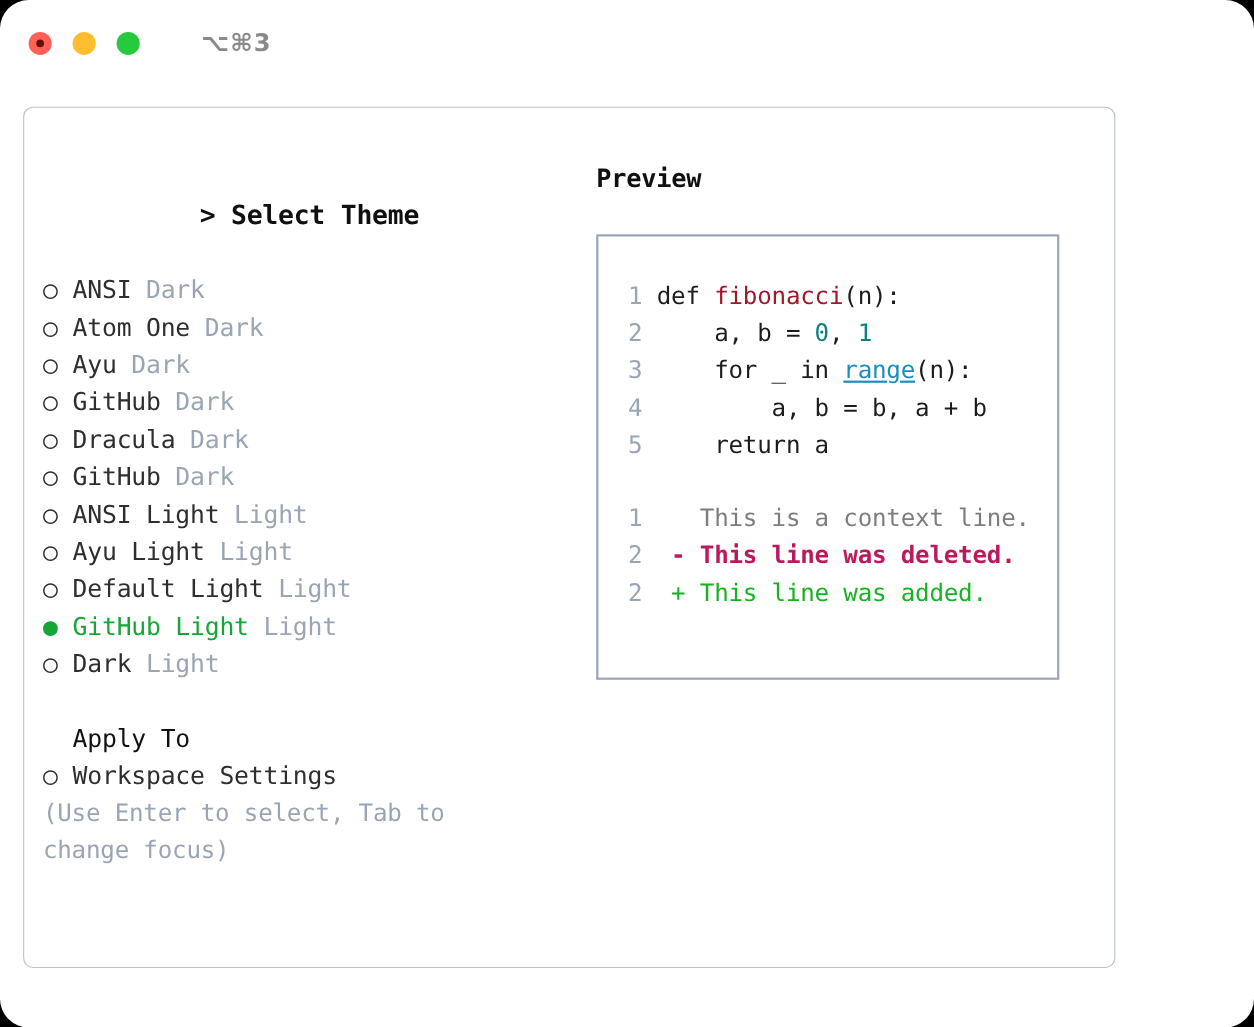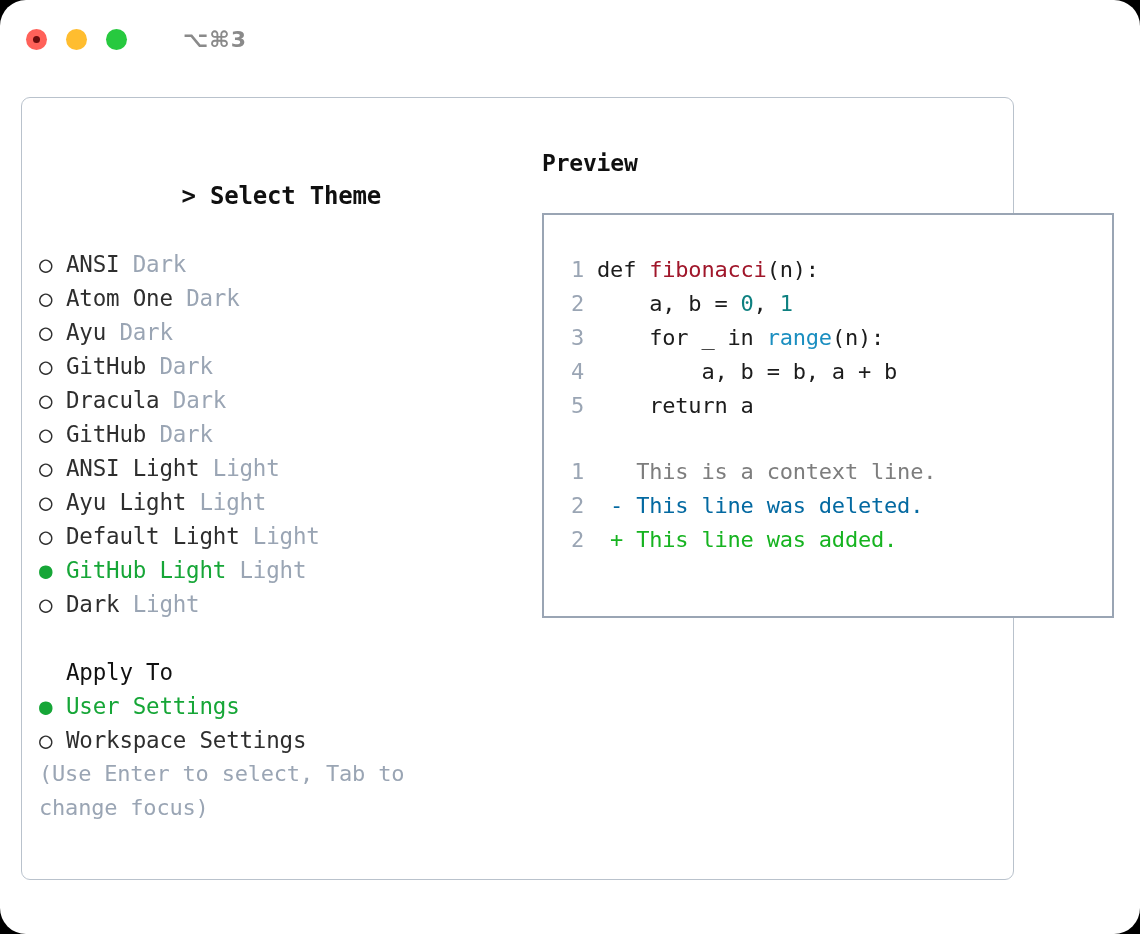--- a/index.html
+++ b/index.html
@@ -151,21 +151,21 @@
   }
   .preview-title {
     font-size: 23px;
     font-weight: bold;
     color: #101010;
     line-height: 34px;
     letter-spacing: -0.2px;
   }
   .preview-box {
     margin-top: 33px;
-    width: 572px;
+    width: 421px;
     height: 405px;
     border: 2px solid #9aa5b4;
     box-sizing: border-box;
     background: #ffffff;
     padding: 38px 0 16px 18px;
   }
 
   .code-line {
     font-size: 22px;
     line-height: 34px;
@@ -174,26 +174,26 @@
     letter-spacing: -0.2px;
   }
   .lineno {
     display: inline-block;
     width: 22px;
     text-align: right;
     color: #9aa5b4;
   }
   .tok-fn    { color: #a0162a; }
   .tok-num   { color: #0e8080; }
-  .tok-call  { color: #1a8ec0; }
+  .tok-call  { color: #1a8ec0; text-decoration: underline; }
   .tok-plain { color: #1c1c1c; }
 
   .diff-gap { height: 32px; }
   .diff-ctx { color: #7d7d7d; }
-  .diff-del { color: #0369a1; }
+  .diff-del { color: #be185d; font-weight: bold; }
   .diff-add { color: #16b320; }
 </style>
 </head>
 <body>
 
 <div class="app-window">
 
   <div class="titlebar">
     <div class="traffic-lights">
       <span class="dot dot-red"></span>
@@ -224,21 +224,20 @@
             <div class="opt-row"><span class="marker">○</span><span class="opt-label">Default Light</span><span class="variant-tag"> Light</span></div>
             <div class="opt-row"><span class="marker sel">●</span><span class="opt-label sel">GitHub Light</span><span class="variant-tag"> Light</span></div>
             <div class="opt-row"><span class="marker">○</span><span class="opt-label">Dark</span><span class="variant-tag"> Light</span></div>
           </div>
 
         <div class="spacer-row"></div>
 
         <div class="apply-header"><span class="marker blank">○</span><span>Apply To</span></div>
 
         <div id="apply-list">
-            <div class="opt-row"><span class="marker sel">●</span><span class="opt-label sel">User Settings</span></div>
             <div class="opt-row"><span class="marker">○</span><span class="opt-label">Workspace Settings</span></div>
           </div>
 
         <div class="hint">(Use Enter to select, Tab to change focus)</div>
       </div>
 
       <div class="right-col">
         <div class="preview-title">Preview</div>
 
         <div class="preview-box">

